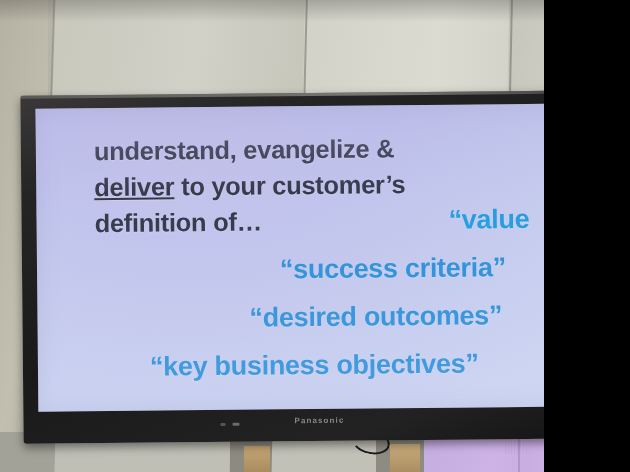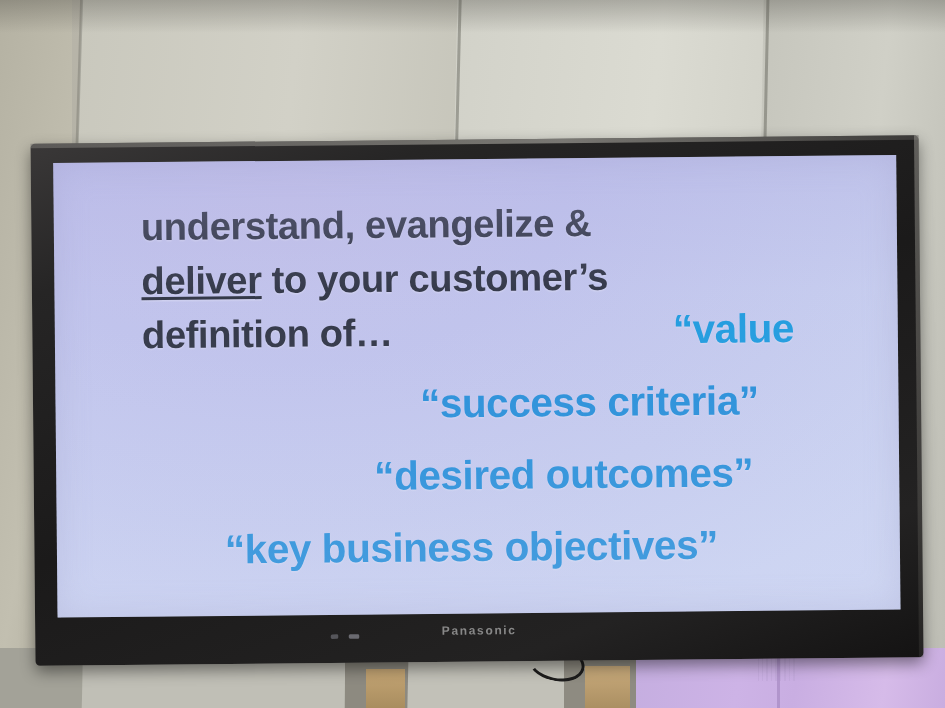--- a/index.html
+++ b/index.html
@@ -7,21 +7,21 @@
     margin: 0;
     padding: 0;
     background: #000;
   }
   body {
     font-family: "Liberation Sans", sans-serif;
   }
 
   .scene {
     position: relative;
-    width: 630px;
+    width: 544px;
     height: 472px;
     overflow: hidden;
     background: #8d8d85;
   }
 
   
   .wall {
     position: absolute;
     inset: 0;
     background:

